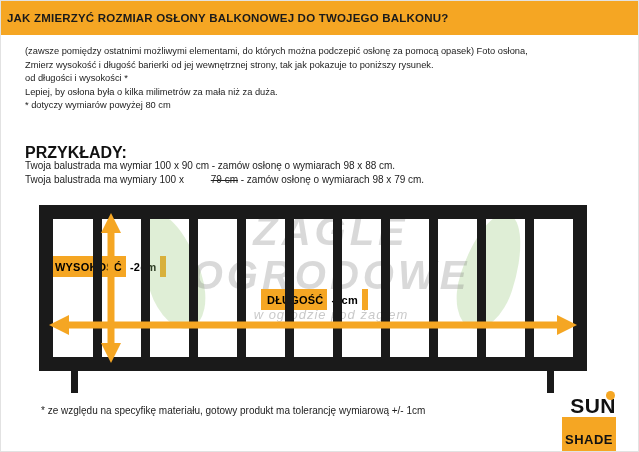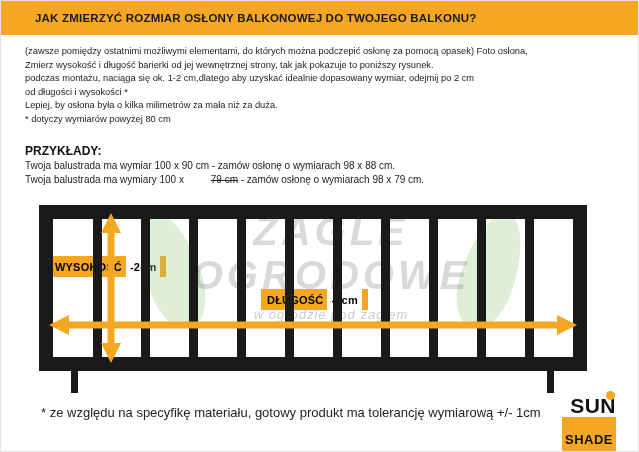--- a/index.html
+++ b/index.html
@@ -27,21 +27,21 @@
     position: absolute;
     left: 0;
     top: 0;
     width: 639px;
     height: 34px;
     background: #f5a623;
     display: flex;
     align-items: center;
   }
   #header-title {
-    padding-left: 34px;
+    padding-left: 6px;
     font-size: 11.5px;
     font-weight: bold;
     color: #1a1a1a;
     letter-spacing: 0.2px;
     text-transform: uppercase;
   }
   
   #intro {
     position: absolute;
     left: 24px;
@@ -51,21 +51,21 @@
     color: #222;
     line-height: 13.6px;
   }
   #intro p {
     margin: 0;
   }
   #examples-heading {
     position: absolute;
     left: 24px;
     top: 143px;
-    font-size: 12px;
+    font-size: 16px;
     font-weight: bold;
     color: #111;
   }
   #examples {
     position: absolute;
     left: 24px;
     top: 158px;
     width: 592px;
     font-size: 10px;
     color: #222;
@@ -180,21 +180,21 @@
   }
   #label-width {
     left: 260px;
     top: 288px;
   }
   
   #footer-note {
     position: absolute;
     left: 40px;
     top: 404px;
-    font-size: 13px;
+    font-size: 10px;
     color: #222;
   }
   
   #logo {
     position: absolute;
     right: 22px;
     bottom: 14px;
     width: 92px;
     height: 42px;
     text-align: right;
@@ -237,21 +237,20 @@
 
 <div id="page">
 
   <div id="header-bar">
     <div id="header-title">JAK ZMIERZYĆ ROZMIAR OSŁONY BALKONOWEJ DO TWOJEGO BALKONU?</div>
   </div>
 
   <div id="intro">
     <p>(zawsze pomiędzy ostatnimi możliwymi elementami, do których można podczepić osłonę za pomocą opasek) Foto osłona,</p>
     <p>Zmierz wysokość i długość barierki od jej wewnętrznej strony, tak jak pokazuje to poniższy rysunek.</p>
-    <p>podczas montażu, naciąga się ok. 1-2 cm,dlatego aby uzyskać idealnie dopasowany wymiar, odejmij po 2 cm</p>
     <p>od długości i wysokości *</p>
     <p>Lepiej, by osłona była o kilka milimetrów za mała niż za duża.</p>
     <p>* dotyczy wymiarów powyżej 80 cm</p>
   </div>
 
   <div id="examples-heading">PRZYKŁADY:</div>
   <div id="examples">
     <p>Twoja balustrada ma wymiar 100 x 90 cm - zamów osłonę o wymiarach 98 x 88 cm.</p>
     <p><span>Twoja balustrada ma wymiary 100 x </span><span class="strike">79 cm</span><span> - zamów osłonę o wymiarach 98 x 79 cm.</span></p>
   </div>

